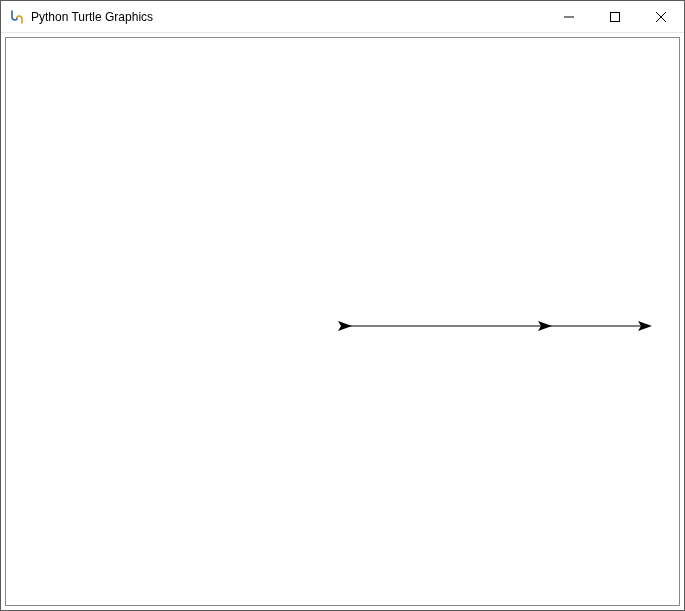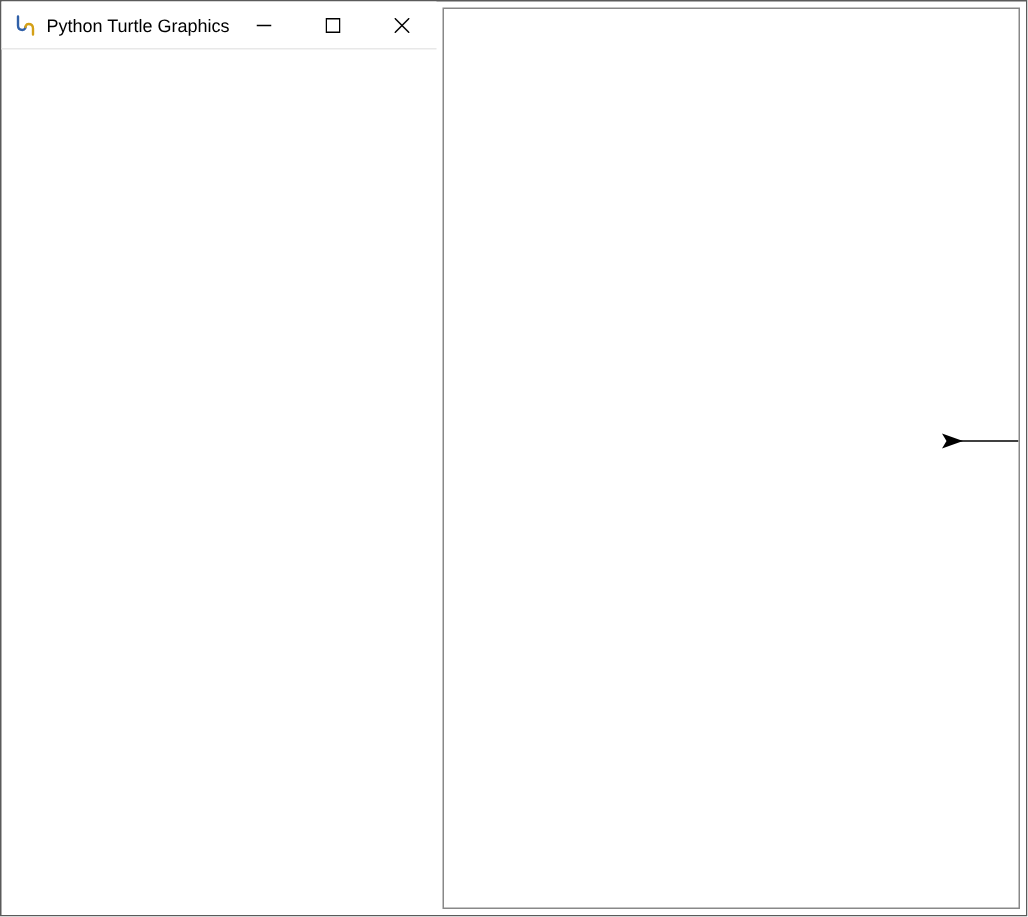--- a/index.html
+++ b/index.html
@@ -13,21 +13,21 @@
       width: 685px;
       height: 611px;
       overflow: hidden;
     }
     .window {
       width: 685px;
       height: 611px;
       background: #ffffff;
       border: 1px solid #5a5a5a;
       display: flex;
-      flex-direction: row;
+      flex-direction: column;
     }
     .titlebar {
       height: 32px;
       background: #ffffff;
       display: flex;
       align-items: center;
       padding-left: 8px;
       border-bottom: 1px solid #e8e8e8;
       flex-shrink: 0;
     }

